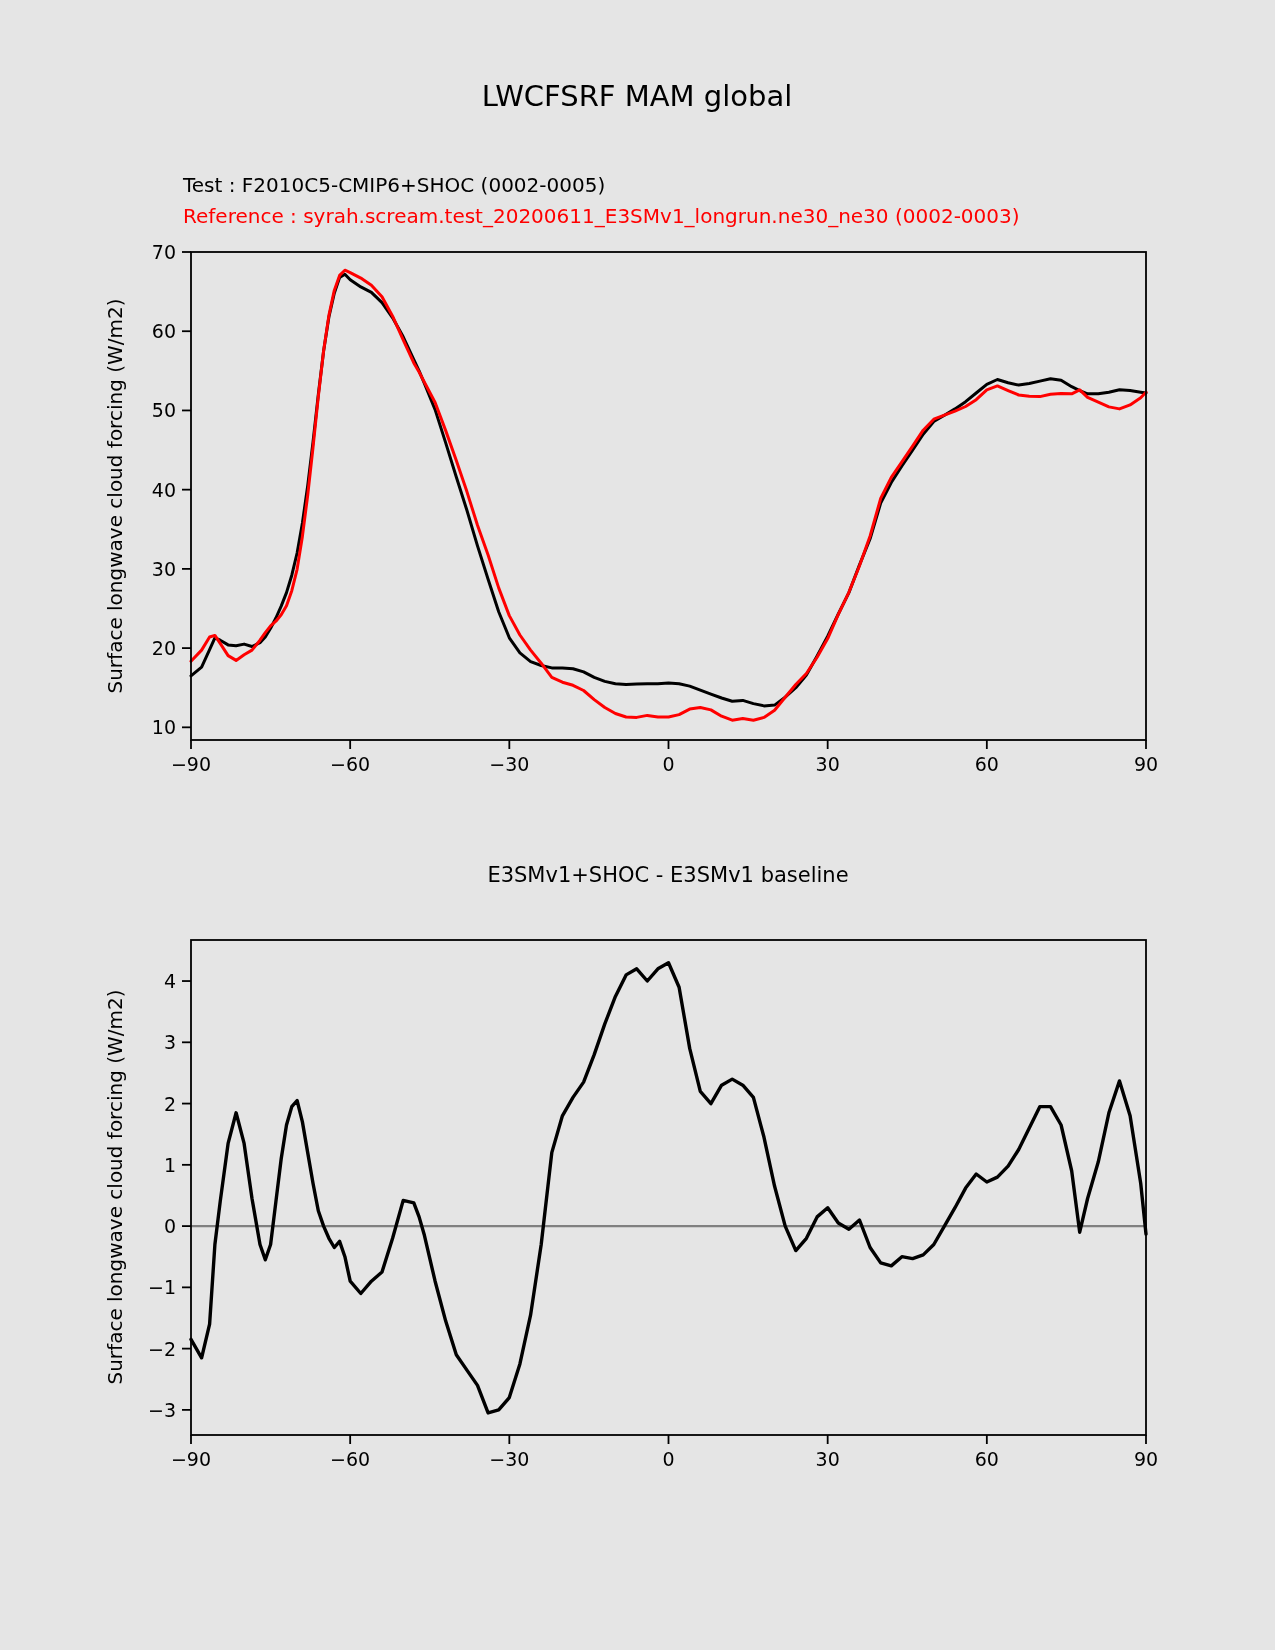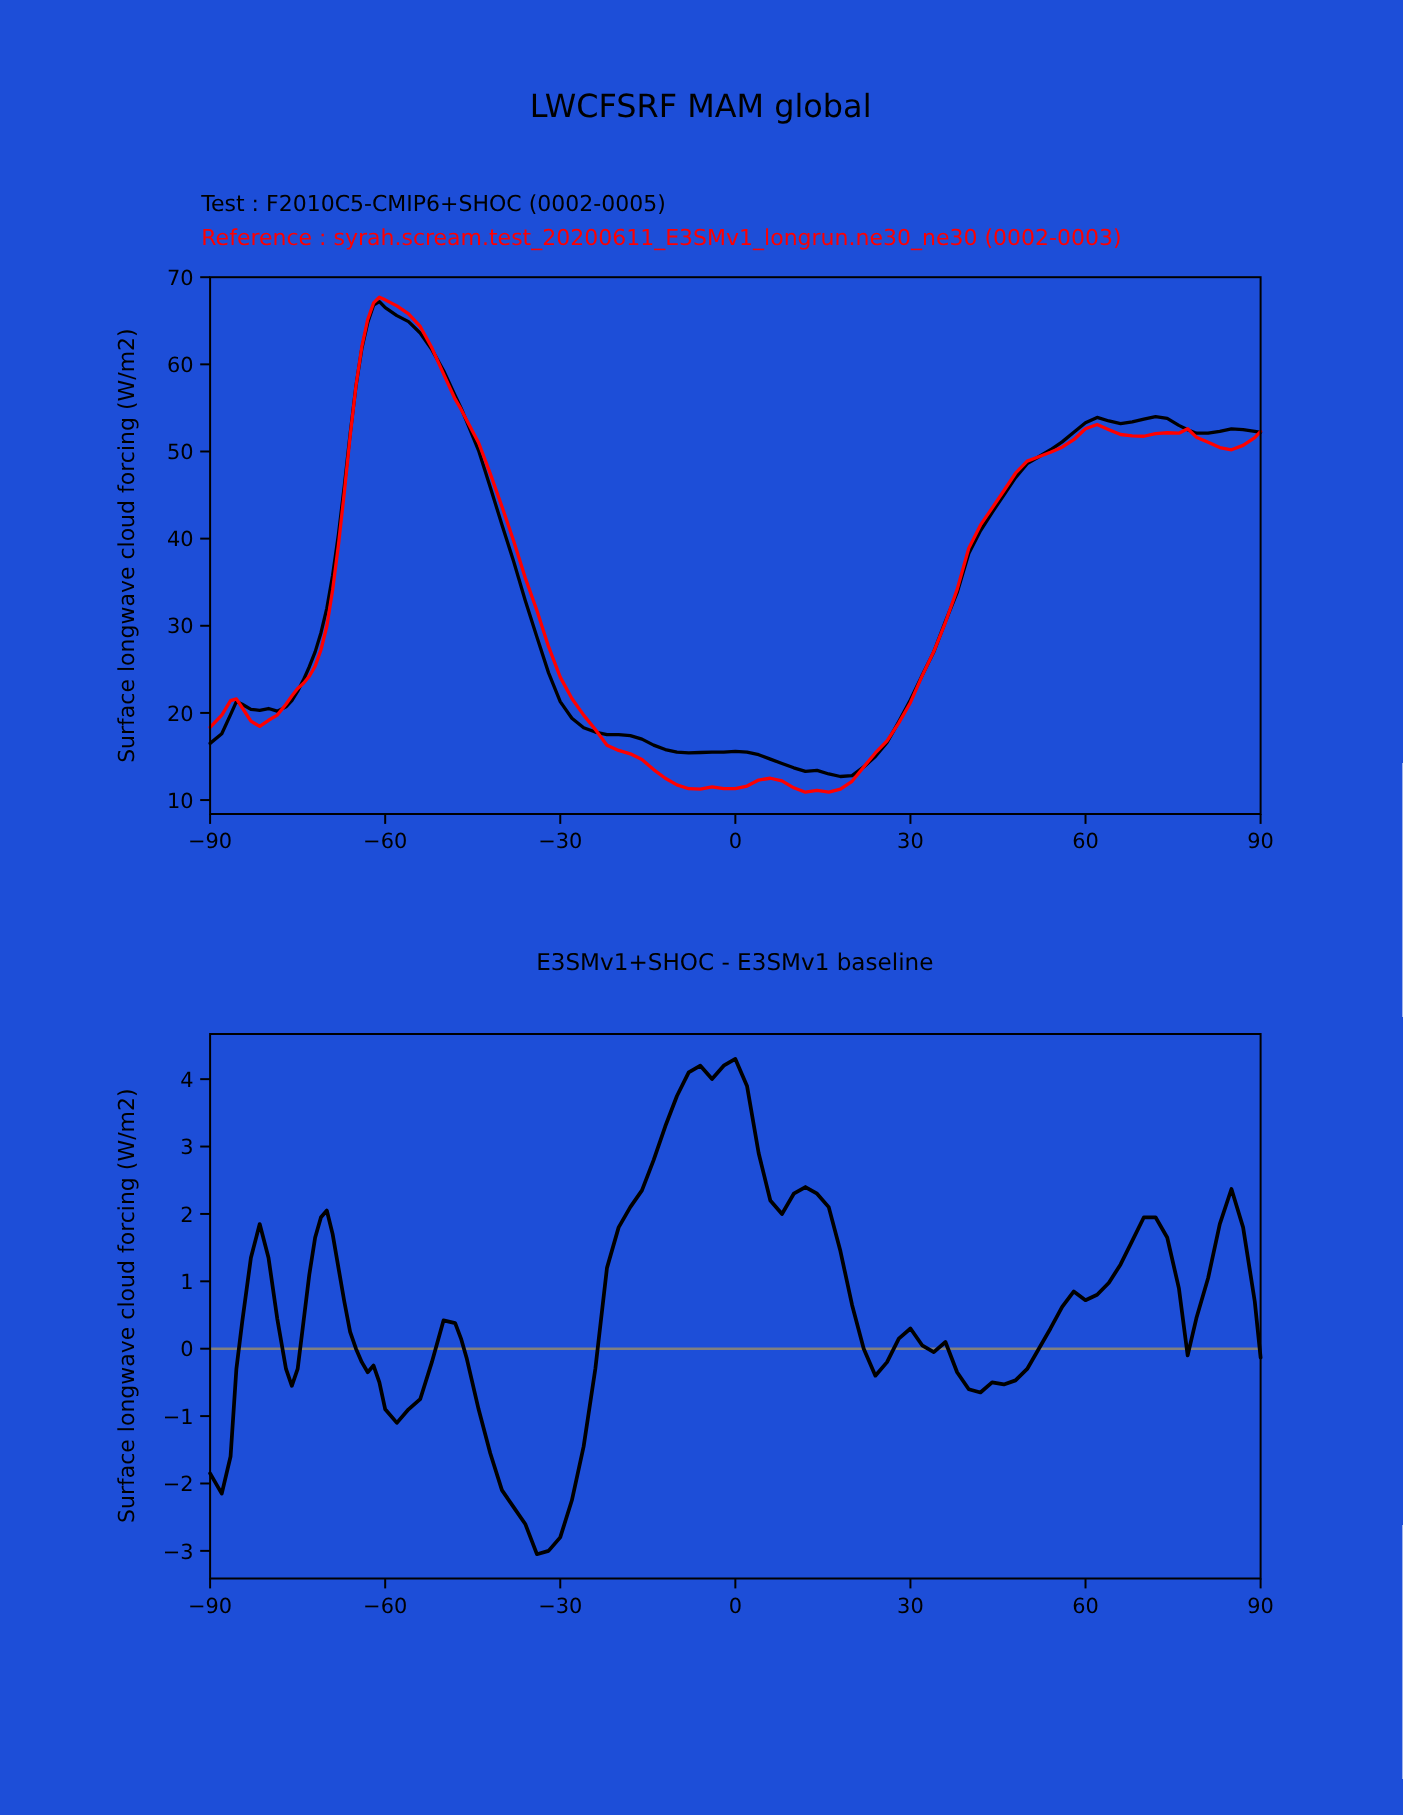--- a/index.html
+++ b/index.html
@@ -1,16 +1,16 @@
 <!DOCTYPE html>
 <html><head>
 <meta charset="utf-8">
 <style>
   html,body{margin:0;padding:0;background:#ffffff;}
-  #figure{position:relative;width:1275px;height:1650px;background:#1d4ed8;
+  #figure{position:relative;width:1275px;height:1650px;background:#e5e5e5;
           font-family:"DejaVu Sans",sans-serif;}
   svg text{font-family:"DejaVu Sans",sans-serif;fill:#000000;}
   .suptitle{font-size:29px;}
   .subhead{font-size:20px;}
   .axtitle{font-size:21px;}
   .axislabel{font-size:20px;}
   .tick-label{font-size:19px;}
 </style>
 </head>
 <body>

